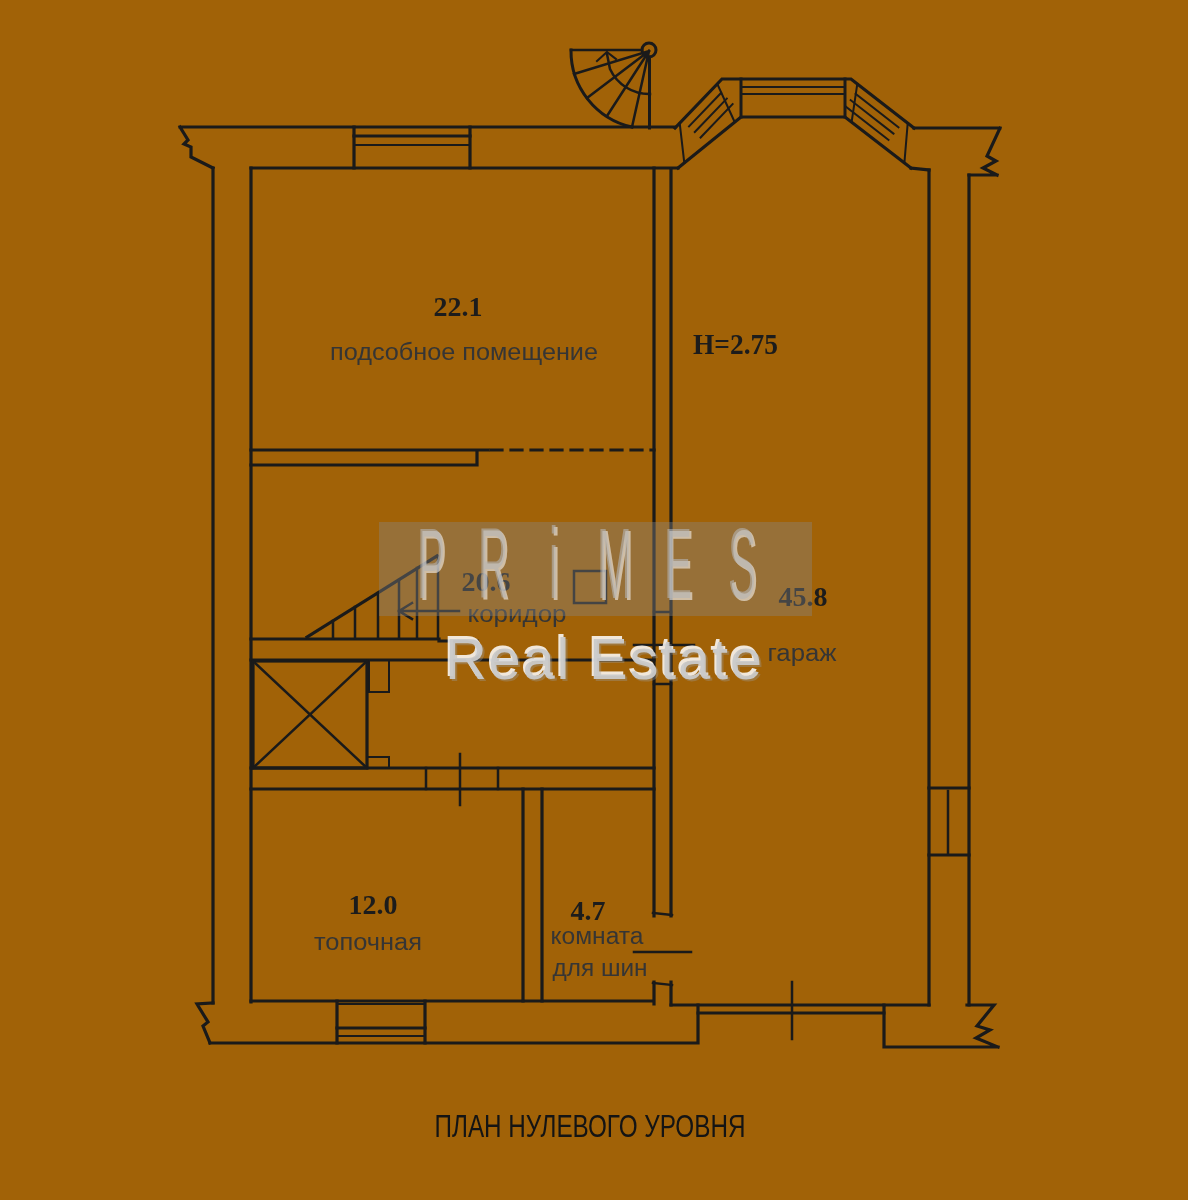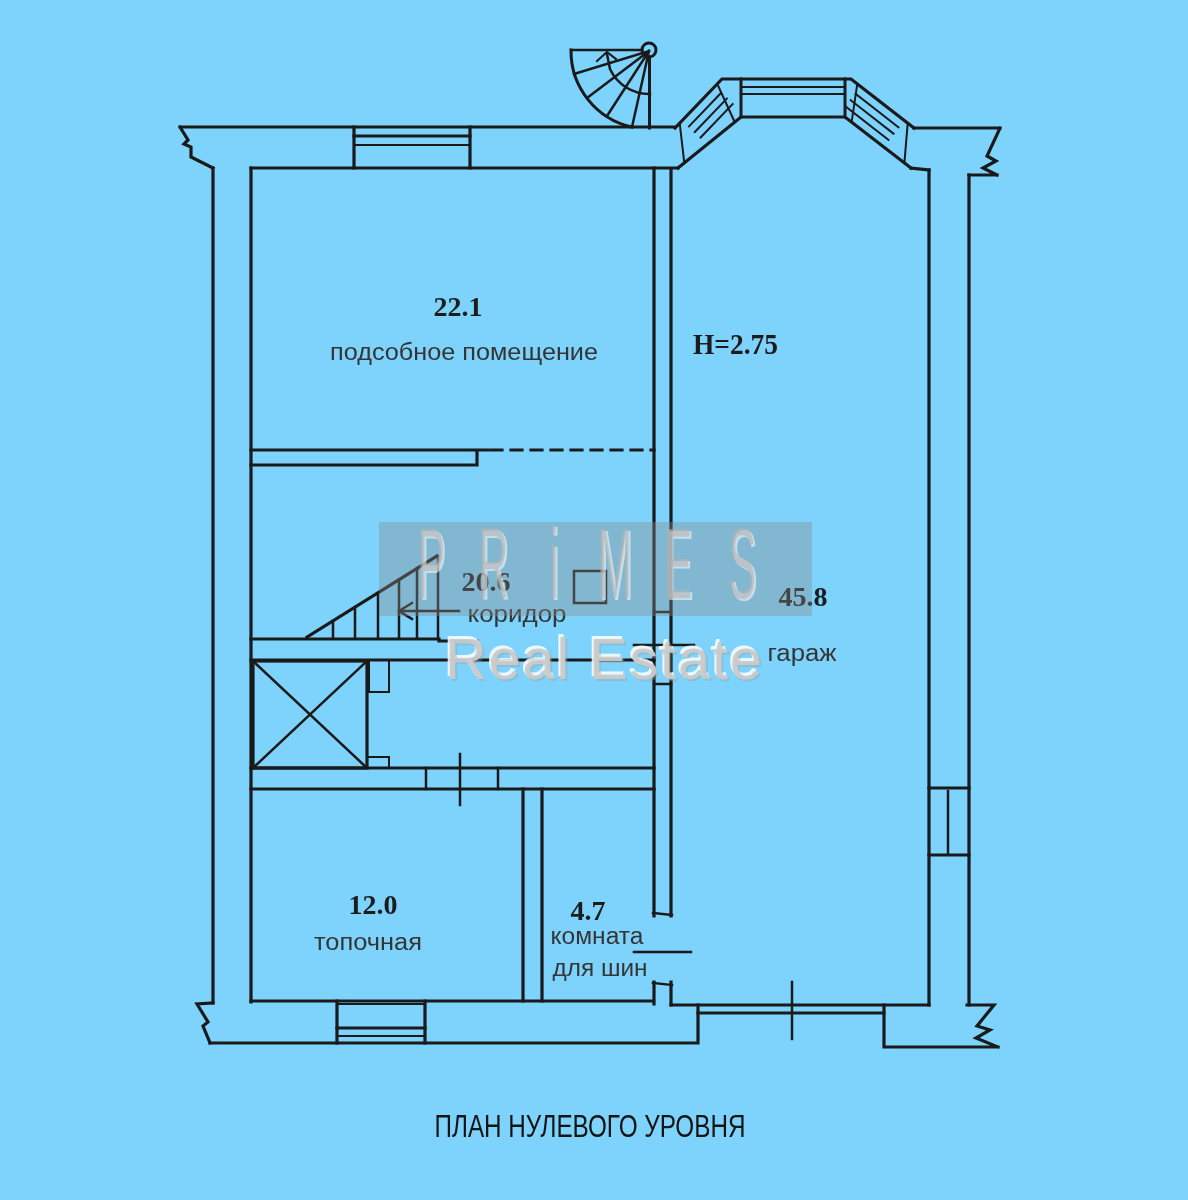--- a/index.html
+++ b/index.html
@@ -1,16 +1,16 @@
 <!DOCTYPE html>
 <html><head>
 <meta charset="utf-8">
 <style>
   html,body{margin:0;padding:0;background:#ffffff;}
-  .wrap{position:relative;width:1188px;height:1200px;background:#7dd3fc;overflow:hidden;}
+  .wrap{position:relative;width:1188px;height:1200px;background:#a16207;overflow:hidden;}
   svg{position:absolute;left:0;top:0;}
   text{font-family:"Liberation Sans", sans-serif;}
   .num{font-family:"Liberation Serif", serif;font-weight:bold;font-size:28px;fill:#1c1c1c;}
   .lbl{font-family:"Liberation Sans", sans-serif;font-size:23px;fill:#353535;}
 </style>
 </head>
 <body>
 <div class="wrap">
 <svg width="1188" height="1200" viewBox="0 0 1188 1200" fill="none" stroke-linecap="square">
 <g stroke="#1a1a1a" stroke-width="3.2">

